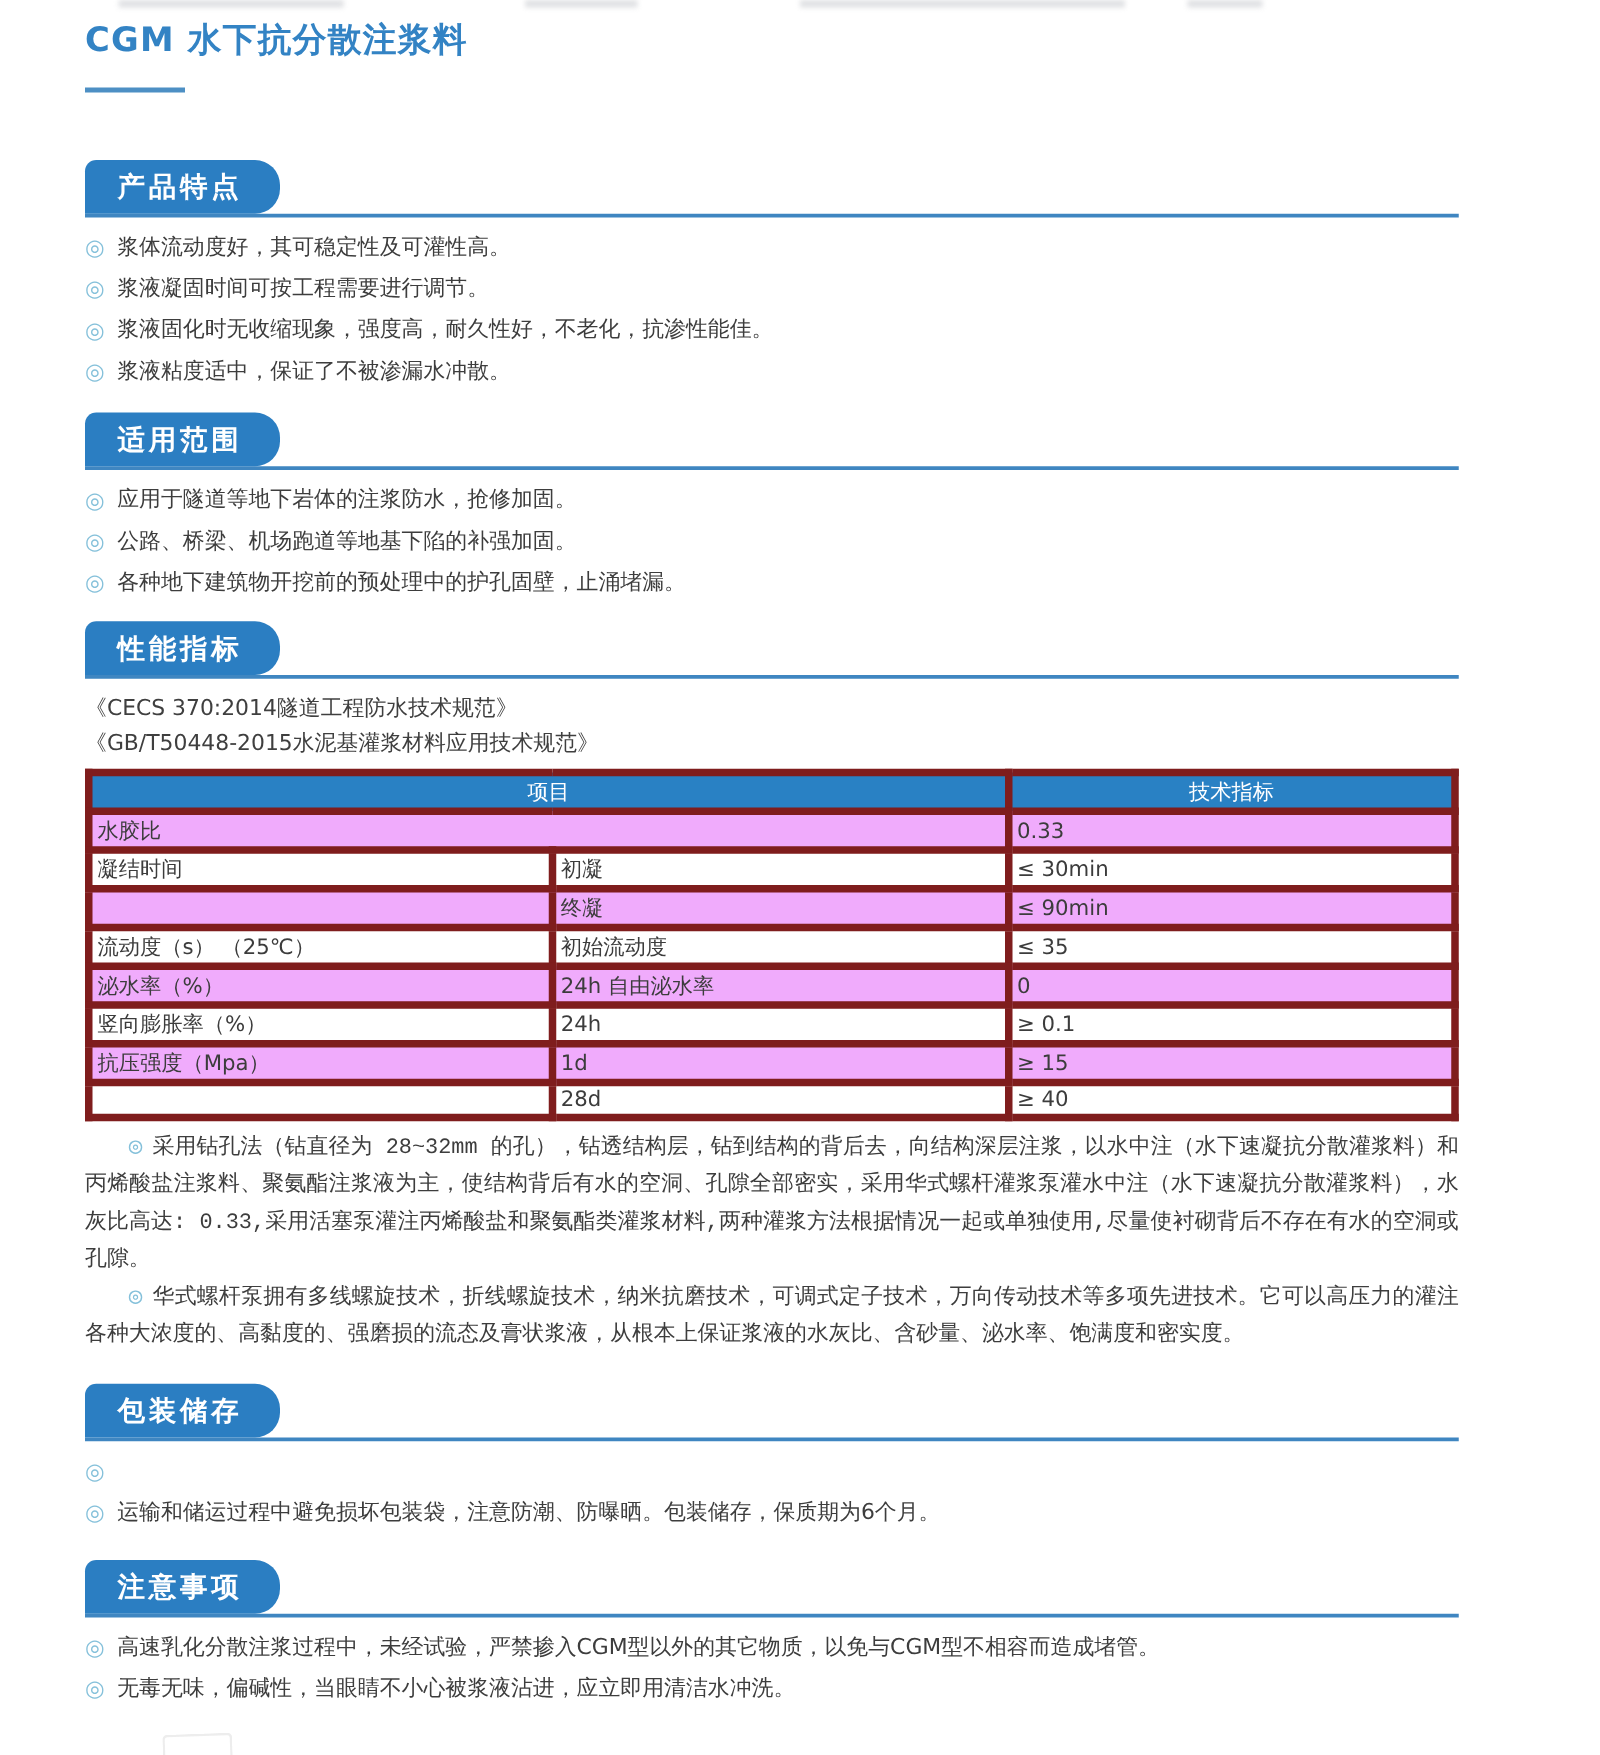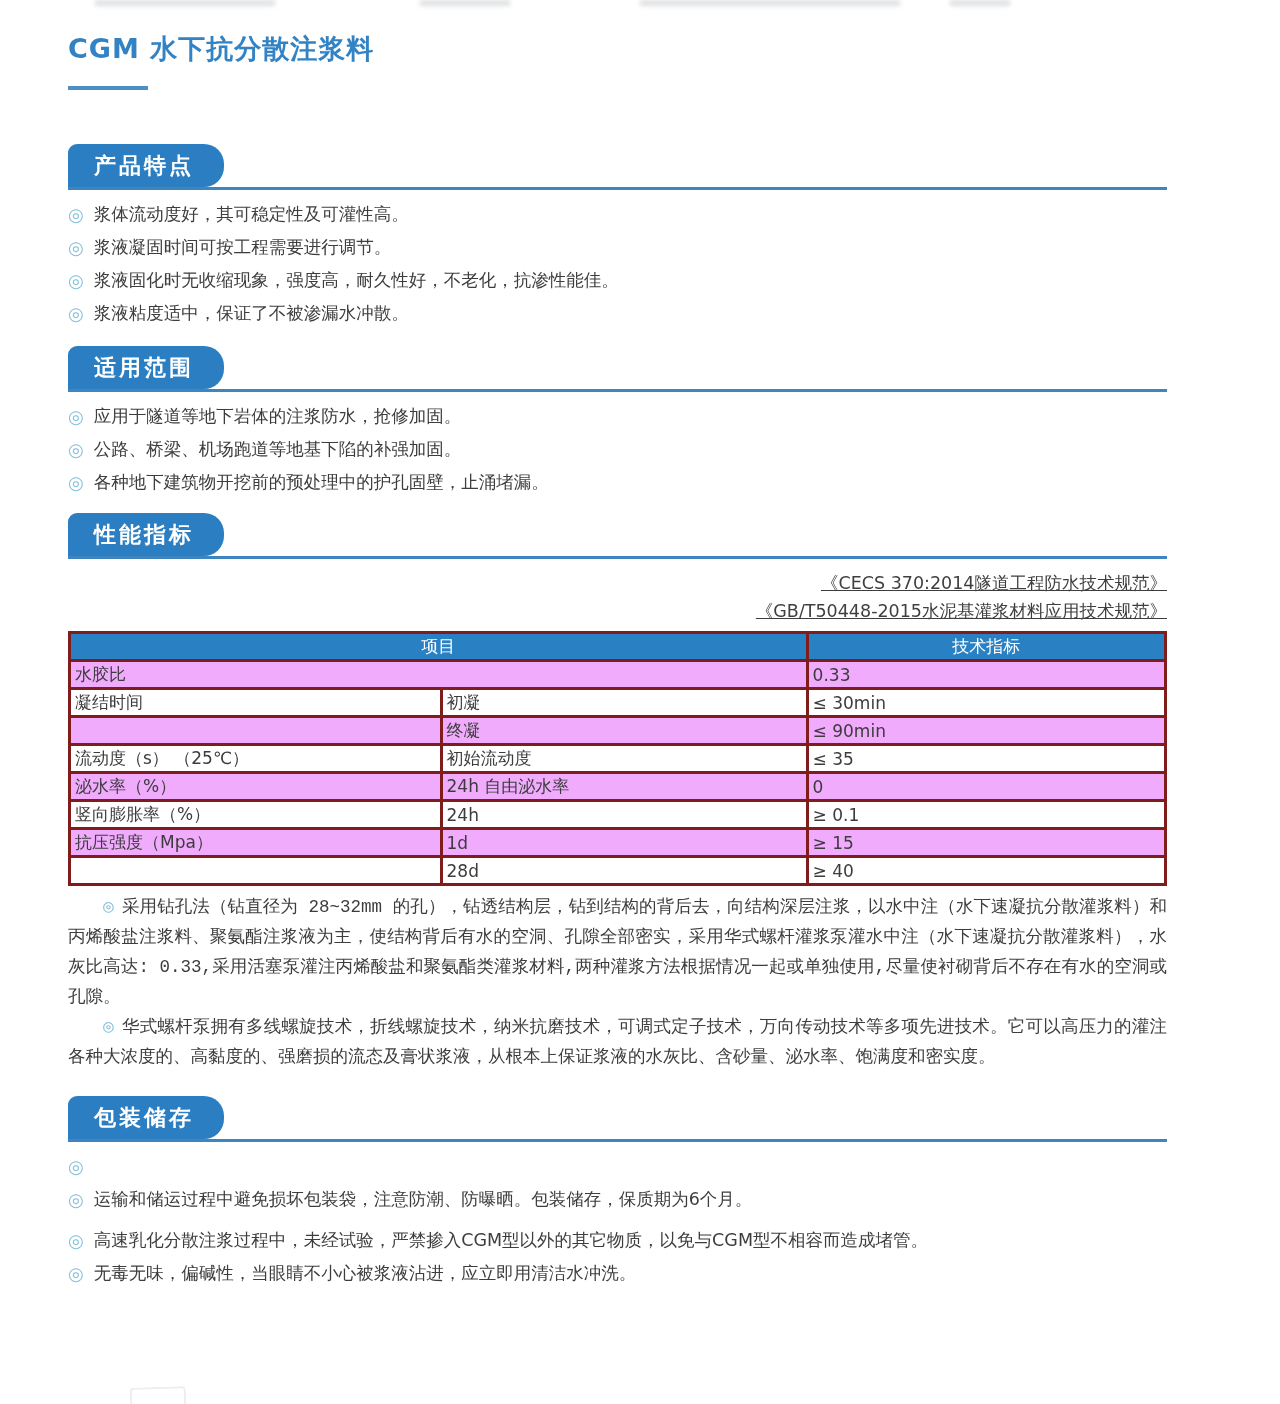--- a/index.html
+++ b/index.html
@@ -3,21 +3,21 @@
 <meta charset="utf-8">
 <style>
   * { margin:0; padding:0; box-sizing:border-box; }
   html,body { background:#ffffff; }
   body {
     width:1280px; height:1404px;
     font-family:"DejaVu Sans","Liberation Sans",sans-serif;
     color:#3d3d3d;
     position:relative; overflow:hidden;
   }
-  .page { width:1280px; height:1404px; padding:16px 113px 0 68px; position:relative; overflow:hidden; }
+  .page { width:1280px; height:1404px; padding:0 113px 0 68px; position:relative; overflow:hidden; }
 
   
   .top-smudge { position:absolute; top:0; left:0; width:1280px; height:8px; opacity:.45; }
   .top-smudge span { position:absolute; top:0; height:6px; background:#b9bcc2; filter:blur(2px); display:block; }
   .top-smudge .s1 { left:95px;  width:180px; }
   .top-smudge .s2 { left:420px; width:90px; }
   .top-smudge .s3 { left:640px; width:260px; }
   .top-smudge .s4 { left:950px; width:60px; }
   .bag-ghost { position:absolute; left:130px; bottom:-3px; width:56px; height:20px;
     border:2px solid #ececec; border-bottom:none; border-radius:4px 4px 0 0;
@@ -42,27 +42,27 @@
   .sec-precautions  { margin-top:21px; }
 
   
   ul.bullets { list-style:none; margin-top:8px; }
   ul.bullets li { display:flex; align-items:flex-start; font-size:17.5px;
     line-height:33px; color:#3d3d3d; }
   .sec-precautions-list li { line-height:30px; }
   .bullet-icon { color:#84c0da; font-size:18px; margin-right:10px; flex:0 0 auto; }
 
   
-  .standards { margin-top:10px; text-align:right;text-decoration:underline; }
+  .standards { margin-top:10px; text-align:left; }
   .standards div { font-size:17.5px; line-height:28px; color:#3f3f3f; }
 
   
   table.perf { width:100%; margin-top:6px; border-collapse:collapse;
     border:2px solid #55565a; table-layout:fixed; }
-  table.perf th, table.perf td { border:3px solid #7f1d1d; height:28px;
+  table.perf th, table.perf td { border:6px solid #7f1d1d; height:28px;
     vertical-align:middle; font-size:17px; color:#3c3c3c;
     padding:1px 4px; font-weight:normal; }
   table.perf thead th { background:#2981c4; color:#ffffff; }
   table.perf tr.gray td { background:#f0abfc; }
   col.c1 { width:33.9%; } col.c2 { width:33.4%; } col.c3 { width:32.7%; }
 
   
   .construction-text { margin-top:6px;font-family:Liberation Mono, monospace; }
   .construction-text p { font-size:17.5px; line-height:30px; color:#3d3d3d;
     text-align:justify; text-indent:2em; }
@@ -197,20 +197,23 @@
   <ul class="bullets">
     <li>
         <span class="bullet-icon">◎</span>
       </li>
     <li>
         <span class="bullet-icon">◎</span>
         <span>运输和储运过程中避免损坏包装袋，注意防潮、防曝晒。包装储存，保质期为6个月。</span>
       </li>
   </ul>
 
+  <div class="section-header sec-precautions">
+    <span class="banner">注意事项</span>
+  </div>
   <ul class="bullets sec-precautions-list">
     <li>
         <span class="bullet-icon">◎</span>
         <span>高速乳化分散注浆过程中，未经试验，严禁掺入CGM型以外的其它物质，以免与CGM型不相容而造成堵管。</span>
       </li>
     <li>
         <span class="bullet-icon">◎</span>
         <span>无毒无味，偏碱性，当眼睛不小心被浆液沾进，应立即用清洁水冲洗。</span>
       </li>
   </ul>

